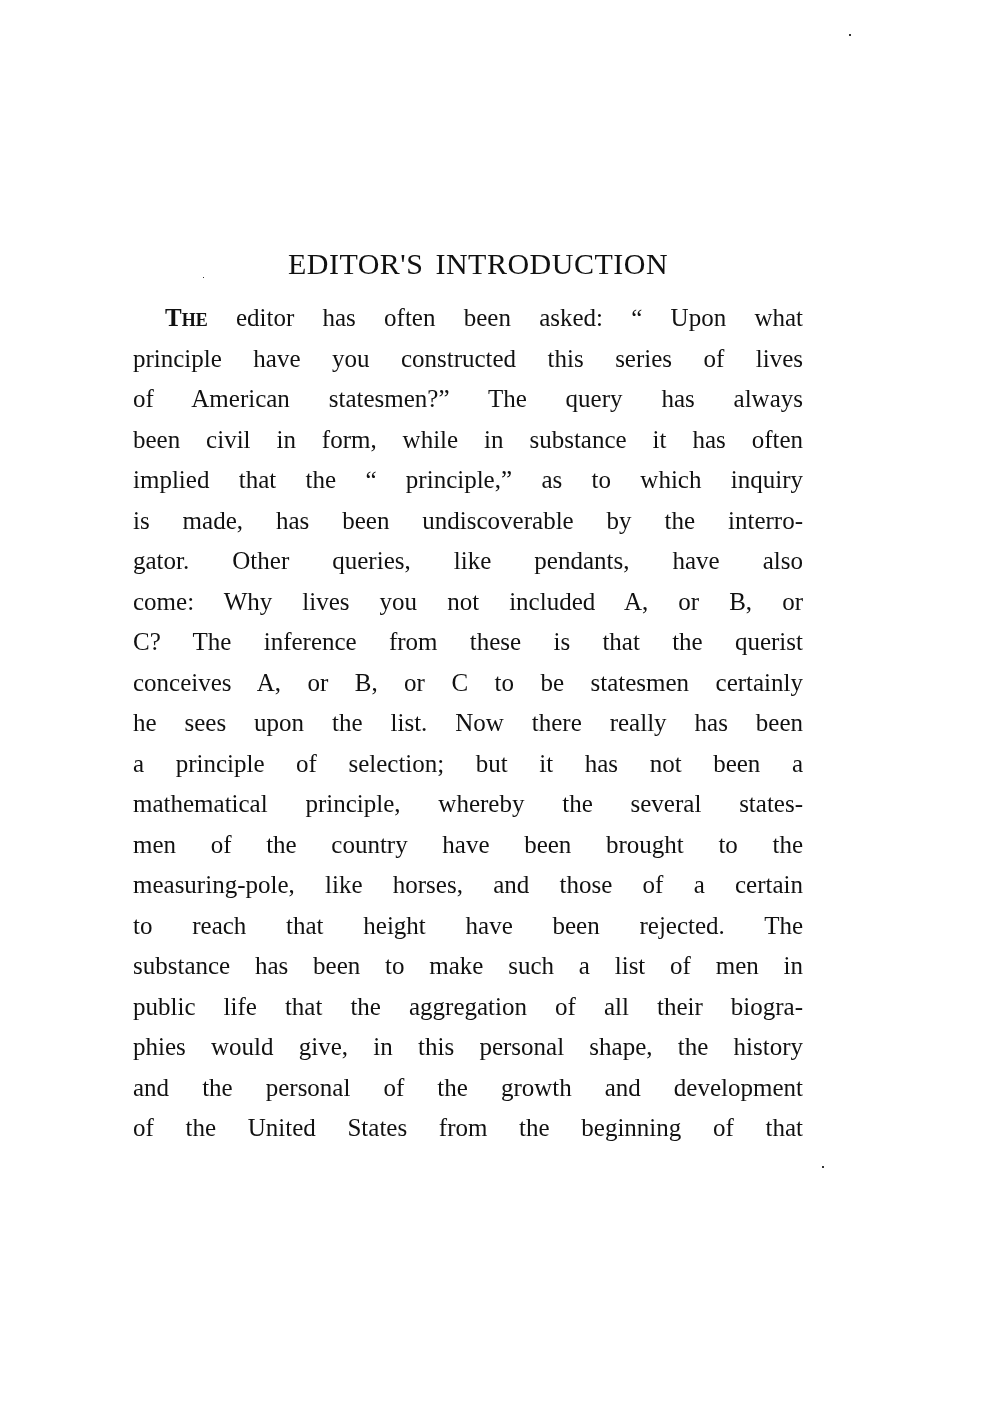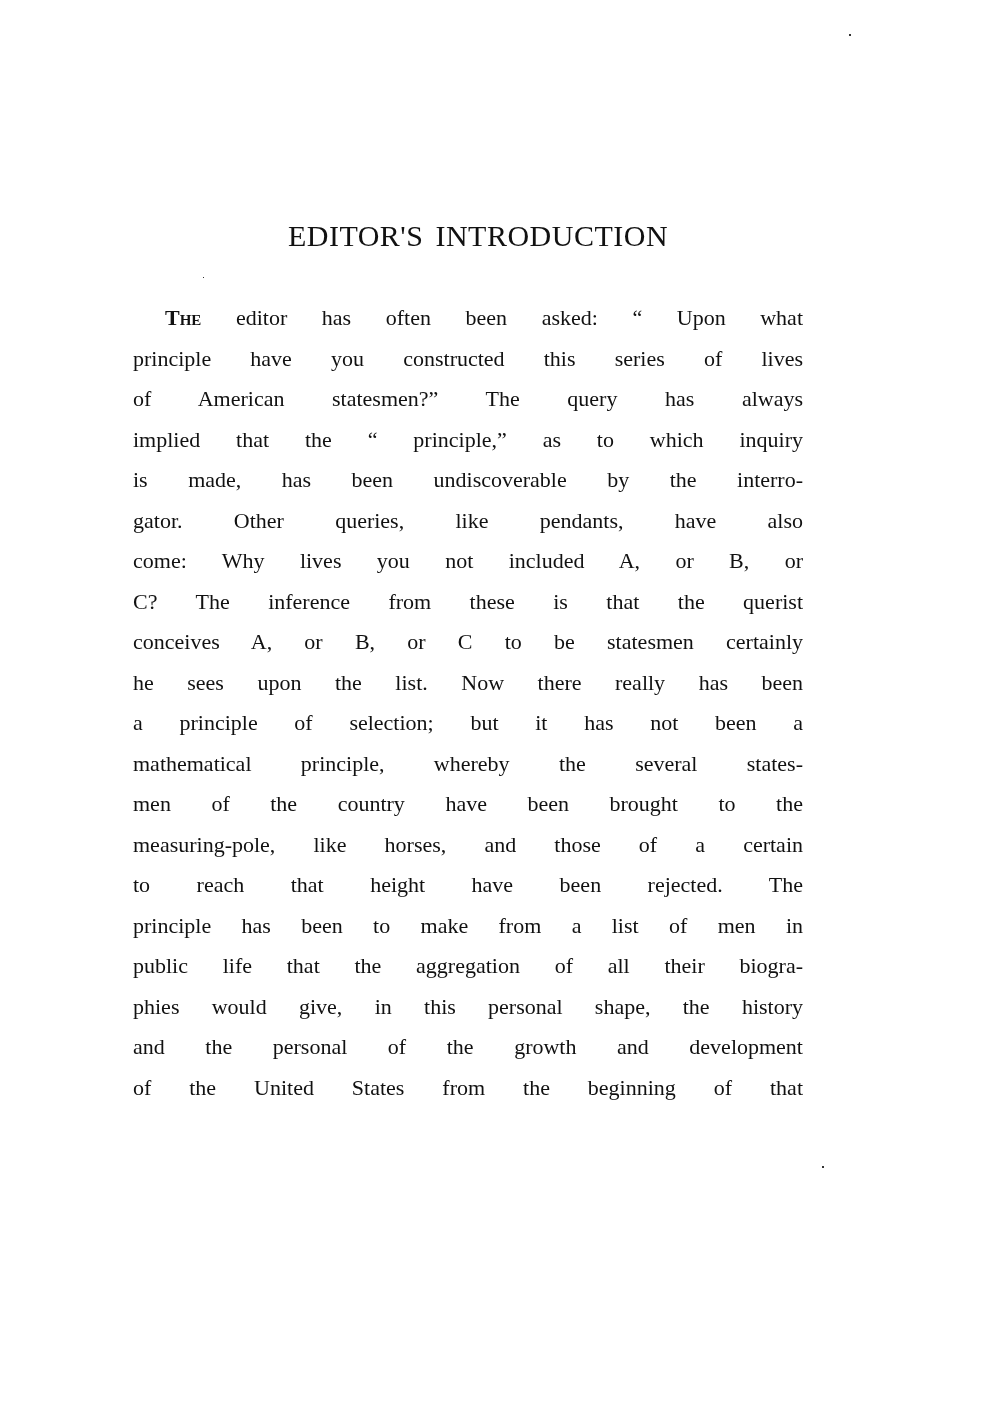--- a/index.html
+++ b/index.html
@@ -19,39 +19,39 @@
       position: absolute;
       left: 0; top: 0;
       width: 1000px;
       height: 1424px;
       background: #ffffff;
     }
     .title {
       position: absolute;
       left: 133px;
       width: 690px;
-      top: 216px;
+      top: 244px;
       text-align: center;
       font-size: 30px;
       letter-spacing: 0.5px;
       line-height: 40px;
       white-space: nowrap;
     }
     .title .gap { display: inline-block; width: 12px; }
     .body-text {
       position: absolute;
       left: 133px;
       top: 298px;
       width: 670px;
     }
     .line {
       display: block;
       height: 40.5px;
       line-height: 40.5px;
-      font-size: 22px;
+      font-size: 25px;
       text-align: justify;
       text-align-last: justify;
       white-space: nowrap;
       overflow: visible;
     }
     .line.last {
       text-align-last: justify;
     }
     .smallcaps {
       font-variant: small-caps;
@@ -74,32 +74,33 @@
   <div class="speck" style="left:822px; top:1166px; width:2px; height:2px;"></div>
 
   <div class="title">
     <span>EDITOR'S</span><span class="gap"></span><span>INTRODUCTION</span>
   </div>
 
   <div class="body-text">
     <span class="line" style="padding-left:32px; width:638px;"><span class="smallcaps">The</span><span> editor has often been asked: “ Upon what</span></span>
     <span class="line">principle have you constructed this series of lives</span>
     <span class="line">of American statesmen?”  The query has always</span>
+    <span class="line">been civil in form, while in substance it has often</span>
     <span class="line">implied that the “ principle,” as to which inquiry</span>
     <span class="line">is made, has been undiscoverable by the interro-</span>
     <span class="line">gator.  Other queries, like pendants, have also</span>
     <span class="line">come: Why lives you not included A, or B, or</span>
     <span class="line">C?  The inference from these is that the querist</span>
     <span class="line">conceives A, or B, or C to be statesmen certainly</span>
     <span class="line">he sees upon the list.  Now there really has been</span>
     <span class="line">a principle of selection; but it has not been a</span>
     <span class="line">mathematical principle, whereby the several states-</span>
     <span class="line">men of the country have been brought to the</span>
     <span class="line">measuring-pole, like horses, and those of a certain</span>
     <span class="line">to reach that height have been rejected.  The</span>
-    <span class="line">principle has been to make from a list of men in</span>
+    <span class="line">substance has been to make such a list of men in</span>
     <span class="line">public life that the aggregation of all their biogra-</span>
     <span class="line">phies would give, in this personal shape, the history</span>
     <span class="line">and the personal of the growth and development</span>
     <span class="line last">of the United States from the beginning of that</span>
   </div>
 
 </div>
 
 </body></html>

